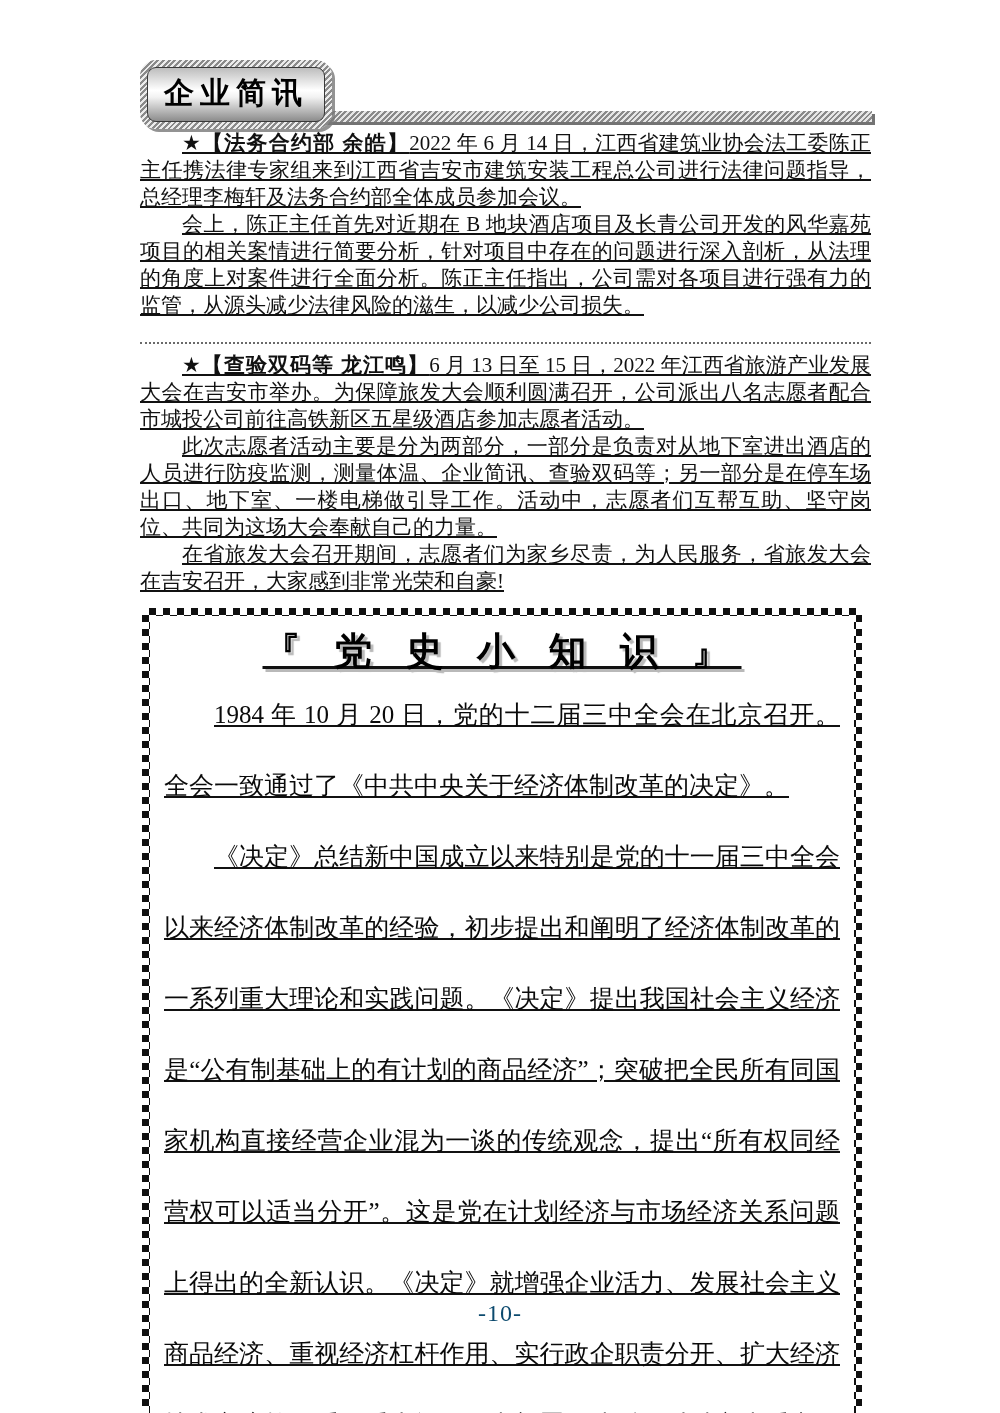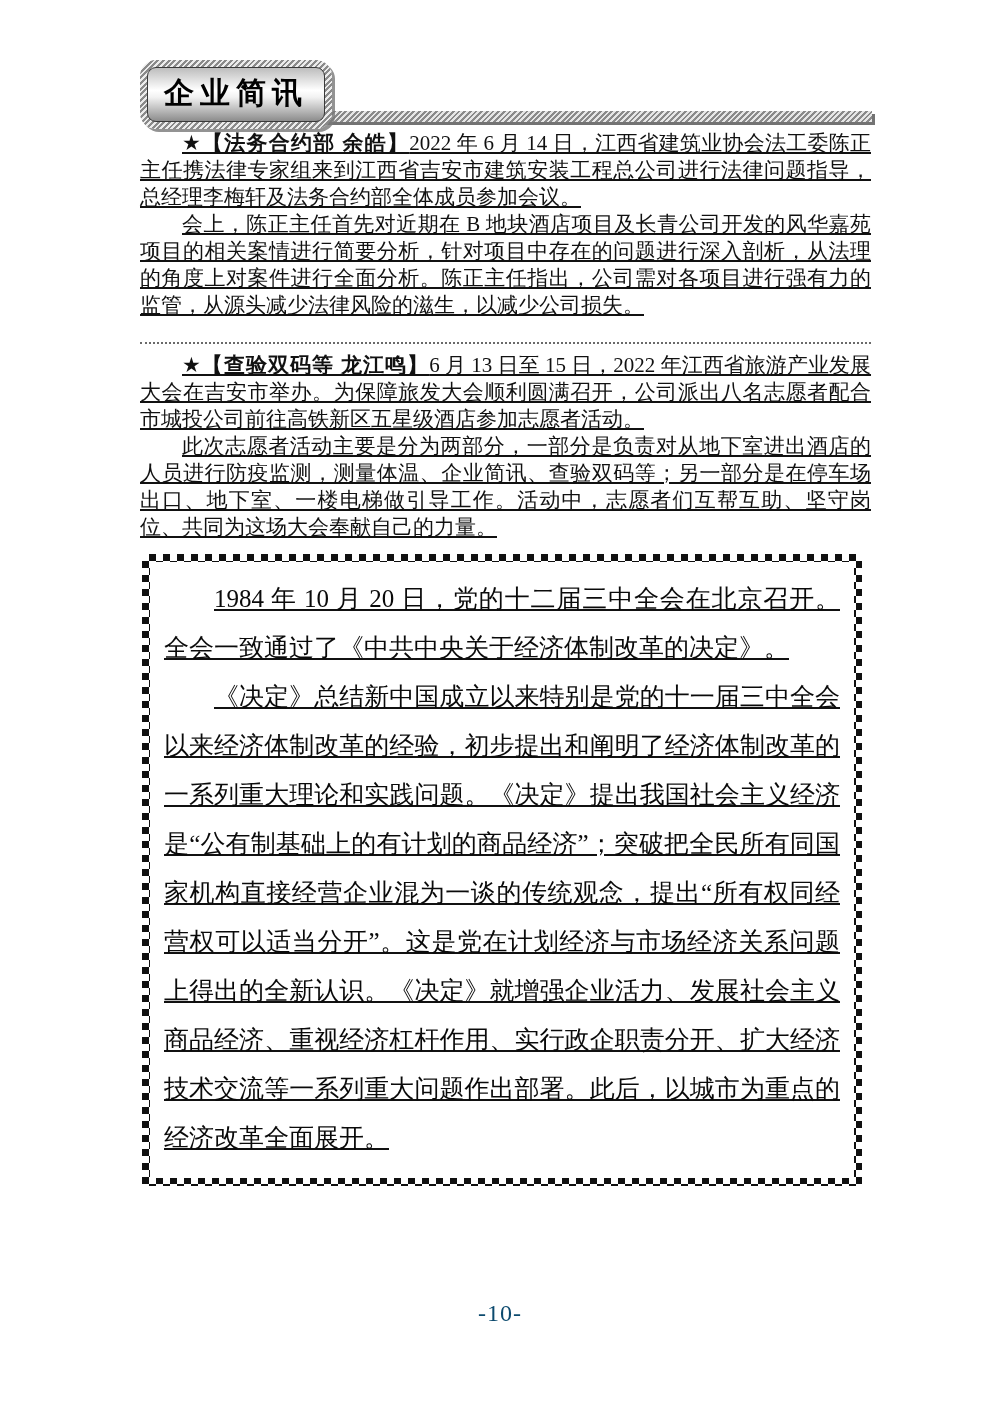--- a/index.html
+++ b/index.html
@@ -81,21 +81,21 @@
     font-weight: bold;
     font-size: 38px;
     letter-spacing: 12px;
     margin: 10px 0 14px 0;
     color: #000;
     text-shadow: 3px 3px 1px #b9b9b9;
     white-space: nowrap;
   }
   .kbox-body p {
     font-size: 25px;
-    line-height: 49px;
+    line-height: 71px;
     text-indent: 2em;
     text-align: justify;
     color: #0a0a0a;
   }
 
   
   .footer {
     position: absolute;
     left: 0; top: 1300px;
     width: 100%;
@@ -122,24 +122,26 @@
     <div>
       <p><span class="sec-heading">★【法务合约部 余皓】</span><span>2022 年 6 月 14 日，江西省建筑业协会法工委陈正主任携法律专家组来到江西省吉安市建筑安装工程总公司进行法律问题指导，总经理李梅轩及法务合约部全体成员参加会议。</span></p>
       <p>会上，陈正主任首先对近期在 B 地块酒店项目及长青公司开发的风华嘉苑项目的相关案情进行简要分析，针对项目中存在的问题进行深入剖析，从法理的角度上对案件进行全面分析。陈正主任指出，公司需对各项目进行强有力的监管，从源头减少法律风险的滋生，以减少公司损失。</p>
     </div>
 
     <div class="divider"></div>
 
     <div>
       <p><span class="sec-heading">★【查验双码等 龙江鸣】</span><span>6 月 13 日至 15 日，2022 年江西省旅游产业发展大会在吉安市举办。为保障旅发大会顺利圆满召开，公司派出八名志愿者配合市城投公司前往高铁新区五星级酒店参加志愿者活动。</span></p>
       <p>此次志愿者活动主要是分为两部分，一部分是负责对从地下室进出酒店的人员进行防疫监测，测量体温、企业简讯、查验双码等；另一部分是在停车场出口、地下室、一楼电梯做引导工作。活动中，志愿者们互帮互助、坚守岗位、共同为这场大会奉献自己的力量。</p>
+      <p>在省旅发大会召开期间，志愿者们为家乡尽责，为人民服务，省旅发大会在吉安召开，大家感到非常光荣和自豪!</p>
     </div>
 
     <div class="kbox">
       <div class="kbox-inner">
+        <div class="kbox-title">『 党 史 小 知 识 』</div>
         <div class="kbox-body">
           <p>1984 年 10 月 20 日，党的十二届三中全会在北京召开。全会一致通过了《中共中央关于经济体制改革的决定》。</p>
           <p>《决定》总结新中国成立以来特别是党的十一届三中全会以来经济体制改革的经验，初步提出和阐明了经济体制改革的一系列重大理论和实践问题。《决定》提出我国社会主义经济是“公有制基础上的有计划的商品经济”；突破把全民所有同国家机构直接经营企业混为一谈的传统观念，提出“所有权同经营权可以适当分开”。这是党在计划经济与市场经济关系问题上得出的全新认识。《决定》就增强企业活力、发展社会主义商品经济、重视经济杠杆作用、实行政企职责分开、扩大经济技术交流等一系列重大问题作出部署。此后，以城市为重点的经济改革全面展开。</p>
         </div>
       </div>
     </div>
 
   </div>
 
   <div class="footer">

